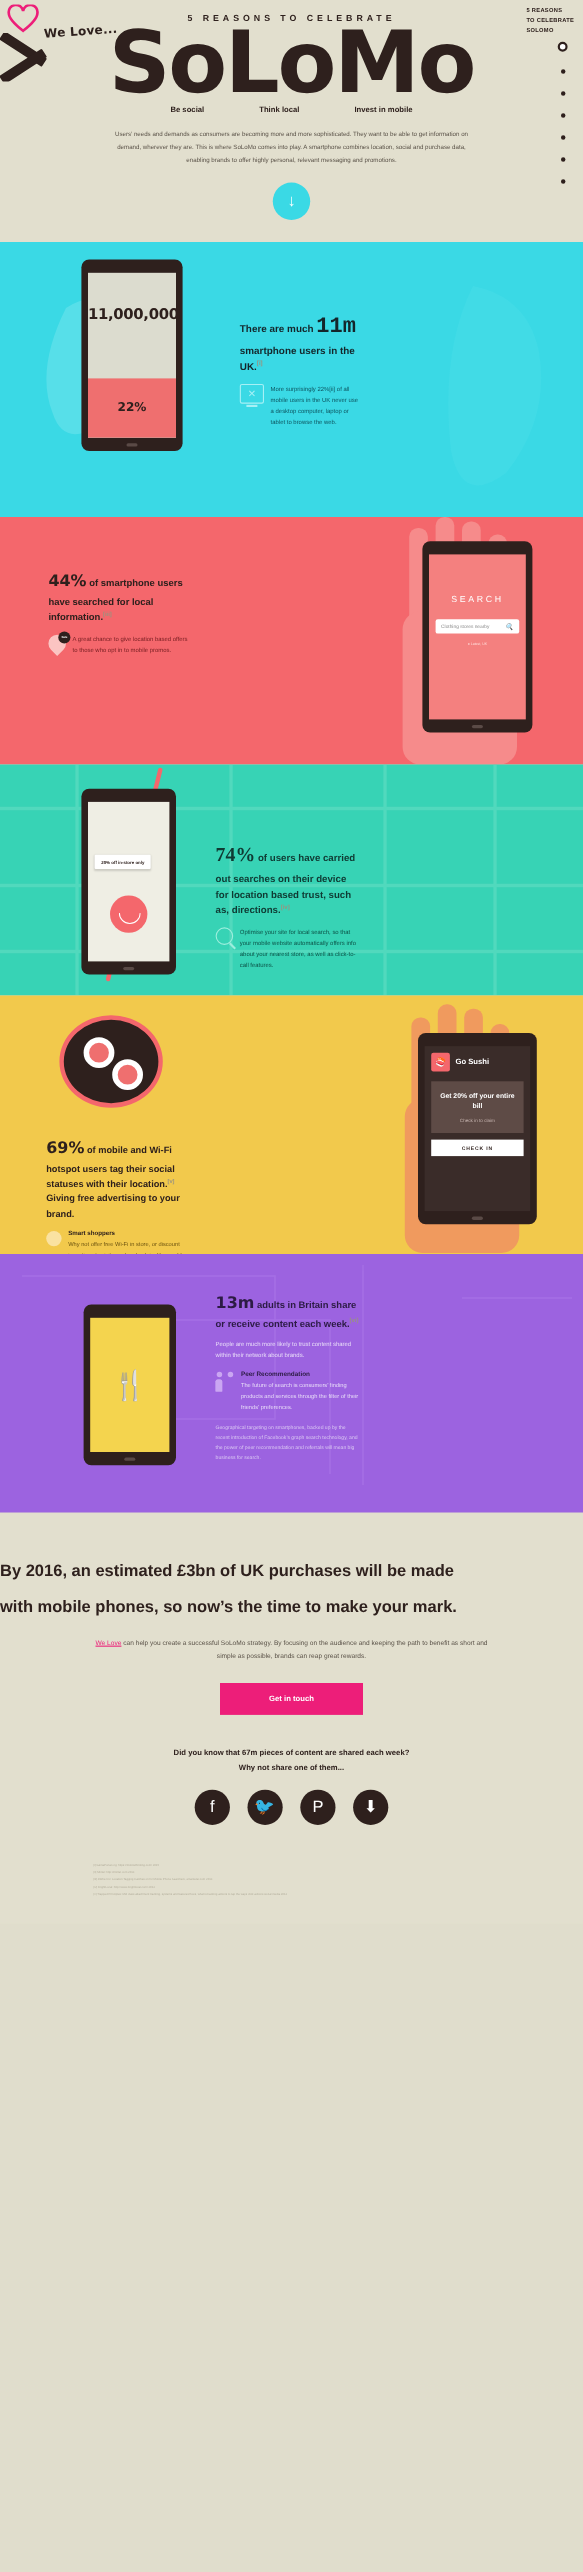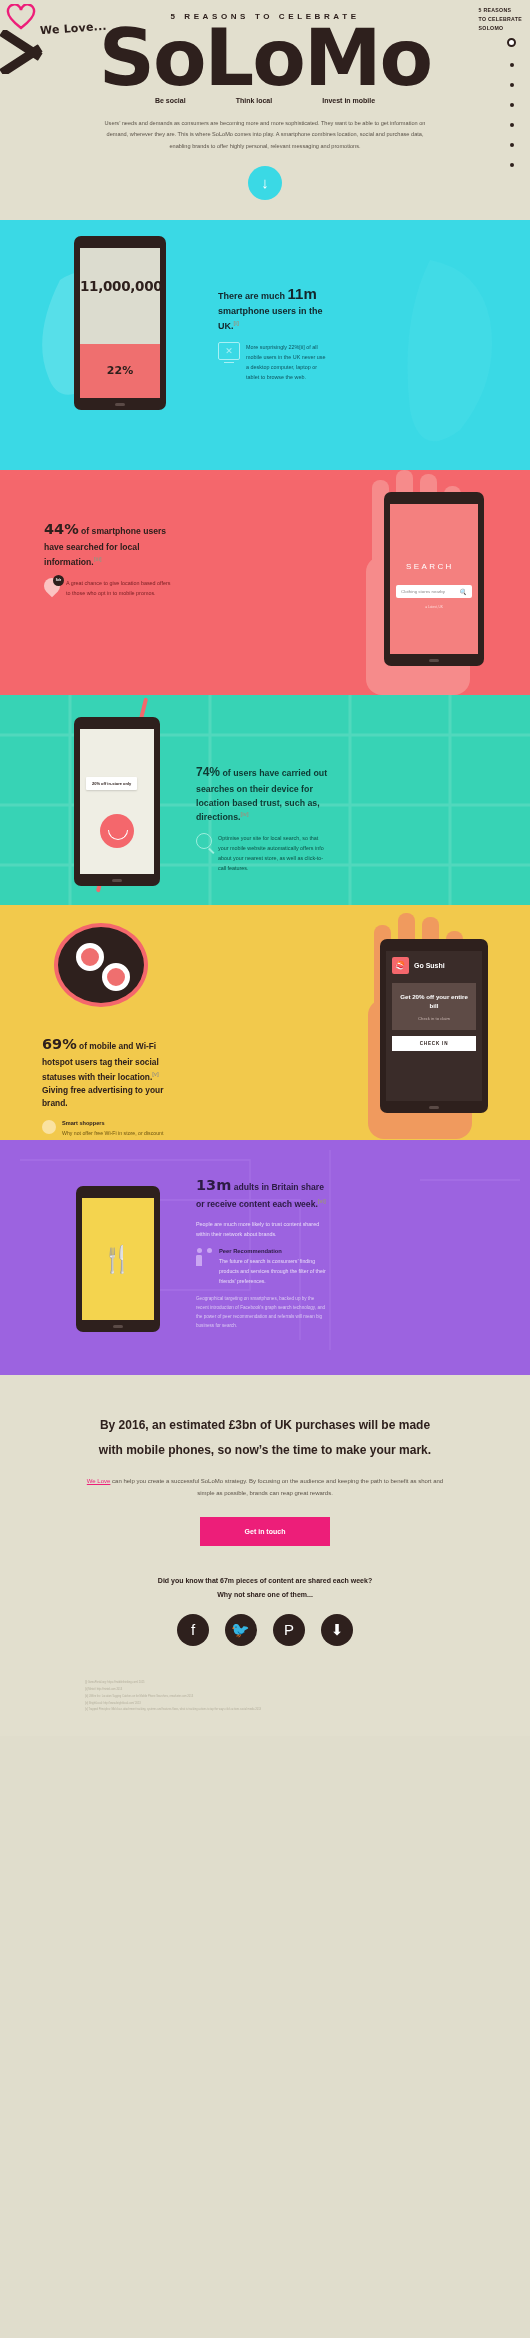--- a/index.html
+++ b/index.html
@@ -64,21 +64,21 @@
   .s2 .map { position:absolute; inset:0; opacity:.22; }
   .s2 .phone { position:absolute; left:74px; top:16px; width:92px; }
   .s2 .screen { height:150px; }
   .s2 .num { font-size:13.5px; font-weight:700; text-align:center; padding-top:30px;
       letter-spacing:-.3px; font-family:"DejaVu Sans", sans-serif; }
   .s2 .band { position:absolute; left:0; right:0; bottom:0; height:54px; background:#ef6f6f; }
   .s2 .band span { display:block; text-align:center; line-height:54px; font-size:11px; font-weight:700;
       font-family:"DejaVu Sans", sans-serif; }
   .s2 .copy { position:absolute; left:218px; top:62px; width:110px; }
   .s2 h2 { font-size:9px; line-height:1.55; font-weight:700; color:#14262b; }
-  .s2 h2 b { font-size:15px; font-family:Liberation Sans, sans-serif; }
+  .s2 h2 b { font-size:20px; font-family:Liberation Mono, monospace; }
   .s2 .note { display:flex; gap:6px; margin-top:8px; }
   .s2 .note p { font-size:5.4px; line-height:1.85; color:#0d5560; }
   .ico-screen { width:22px; height:18px; flex:0 0 22px; border:1.4px solid #a6f0f5; border-radius:2px;
       position:relative; }
   .ico-screen:before{ content:"✕"; position:absolute; inset:0; text-align:center; line-height:16px;
       color:#a6f0f5; font-size:9px;}
   .ico-screen:after{ content:""; position:absolute; left:50%; transform:translateX(-50%);
       bottom:-4px; width:10px; height:1.4px; background:#a6f0f5; }
 
   
@@ -89,43 +89,43 @@
   .s3 h2 b { font-size:14.5px; font-family:"DejaVu Sans", sans-serif; }
   .s3 .note { display:flex; gap:6px; margin-top:8px; }
   .s3 .note p { font-size:5.4px; line-height:1.85; color:#7a2024; }
   .pin { width:16px; flex:0 0 16px; height:20px; position:relative; }
   .pin i { position:absolute; top:0; left:0; width:16px; height:16px; border-radius:50% 50% 50% 0;
       transform:rotate(-45deg); background:#fbc4c2; }
   .badge-sale { position:absolute; right:-4px; top:-3px; width:11px; height:11px; border-radius:50%;
       background:#2e201d; color:#fff; font-size:2.6px; text-align:center; line-height:11px; font-weight:700; }
   .s3 .phone { position:absolute; right:46px; top:22px; width:100px; }
   .s3 .screen { height:150px; background:#f4807f; }
-  .s3 .stitle { text-align:left; color:#fff; font-size:8px; letter-spacing:2.4px;
-      font-weight:400; padding:36px 16px 14px;margin-top:22px; }
+  .s3 .stitle { text-align:center; color:#fff; font-size:8px; letter-spacing:2.4px;
+      font-weight:400; padding:36px 16px 14px; }
   .searchbar { background:#fff; margin:0 6px; height:13px; border-radius:2px; display:flex;
       align-items:center; padding:0 5px; justify-content:space-between; }
   .searchbar span { font-size:4.4px; color:#8b8b8b; }
   .searchbar i { font-size:6px; color:#444; }
   .s3 .srclabel{ text-align:center; font-size:3.2px; color:#ffd9d7; margin-top:7px; }
 
   
   .s4 { background:#37d3b5; height:210px; }
   .s4 .phone { position:absolute; left:74px; top:22px; width:86px; }
   .s4 .screen { height:145px; background:#efeee4; }
   .s4 .tag { position:absolute; left:6px; top:48px; background:#fff; padding:4px 6px;
       font-size:4px; font-weight:700; border-radius:1px; box-shadow:0 1px 2px rgba(0,0,0,.15); }
   .s4 .locdot { position:absolute; left:50%; top:85px; transform:translateX(-50%);
       width:34px; height:34px; border-radius:50%; background:#f4676c; }
   .s4 .locdot:after{ content:""; position:absolute; left:8px; top:16px; width:18px; height:9px;
       border:1.6px solid #fff; border-top:none; border-radius:0 0 12px 12px; }
   .s4 .route { position:absolute; left:120px; top:0; width:4px; height:200px; background:#f4676c;
       transform:rotate(14deg); border-radius:3px; }
   .s4 .copy { position:absolute; left:196px; top:68px; width:132px; }
   .s4 h2 { font-size:8.8px; line-height:1.6; font-weight:700; color:#0f3a33; }
-  .s4 h2 b { font-size:12px; font-family:Liberation Sans, sans-serif; }
+  .s4 h2 b { font-size:18px; font-family:Liberation Serif, serif; }
   .s4 .note { display:flex; gap:6px; margin-top:9px; }
   .s4 .note p { font-size:5.4px; line-height:1.85; color:#0c5247; }
   .ico-mag { width:16px; height:16px; flex:0 0 16px; border:1.6px solid #9ceedd; border-radius:50%;
       position:relative; }
   .ico-mag:after{ content:""; position:absolute; right:-4px; bottom:-3px; width:7px; height:1.6px;
       background:#9ceedd; transform:rotate(45deg); }
 
   
   .s5 { background:#f2c94c; height:235px; }
   .s5 .plate { position:absolute; left:54px; top:18px; width:94px; height:84px; border-radius:50%;
@@ -165,21 +165,21 @@
   .s6 .note p { font-size:5.2px; line-height:1.85; color:#e8dcf8; }
   .ico-people { width:16px; flex:0 0 16px; height:18px; position:relative; }
   .ico-people i { position:absolute; bottom:0; width:6px; height:11px; background:#caa6f2; border-radius:2px 2px 0 0; }
   .ico-people i:nth-child(1){ left:0; } .ico-people i:nth-child(2){ right:0; }
   .ico-people b { position:absolute; top:0; width:5px; height:5px; border-radius:50%; background:#caa6f2; }
   .ico-people b:nth-of-type(1){ left:.5px; } .ico-people b:nth-of-type(2){ right:.5px; }
   .s6 .foot { font-size:4.6px; line-height:1.95; color:#dbc9f3; margin-top:9px; }
 
   
   .s7 { background:#e2dfce; padding:38px 0 22px; }
-  .s7 h2 { text-align:center; font-size:12px; line-height:2.1; font-weight:700; }
+  .s7 h2 { text-align:left; font-size:15px; line-height:2.1; font-weight:700; }
   .s7 .p { text-align:center; font-size:6px; line-height:2; color:#5b5349; max-width:370px;
       margin:12px auto 0; }
   .s7 .p a { color:#ed1e79; text-decoration:underline; font-weight:400; }
   .cta { display:block; width:130px; margin:18px auto 0; background:#ed1e79; color:#fff;
       text-align:center; font-size:7px; font-weight:700; padding:11px 0; border:none; cursor:pointer; }
   .s7 h3 { text-align:center; font-size:7px; line-height:2; font-weight:700; margin-top:28px; }
   .socials { display:flex; justify-content:center; gap:16px; margin-top:12px; }
   .socials div { width:32px; height:32px; border-radius:50%; background:#2e201d; color:#fff;
       font-size:15px; line-height:32px; text-align:center; }
   .refs { margin:34px auto 0; width:360px; }

